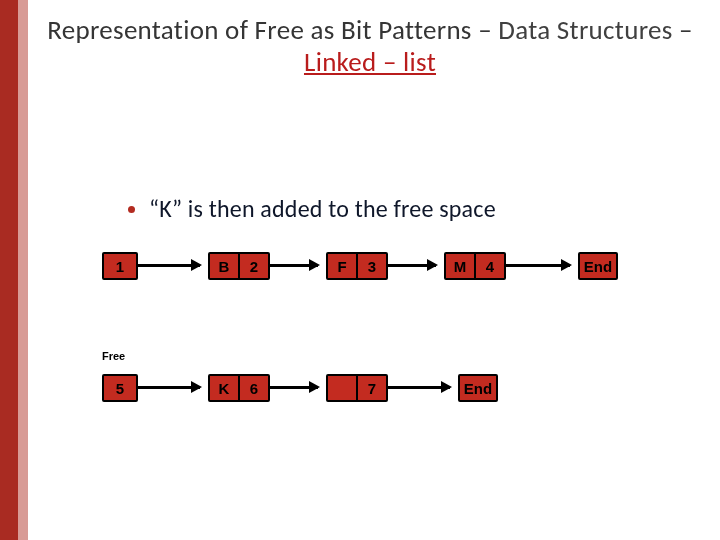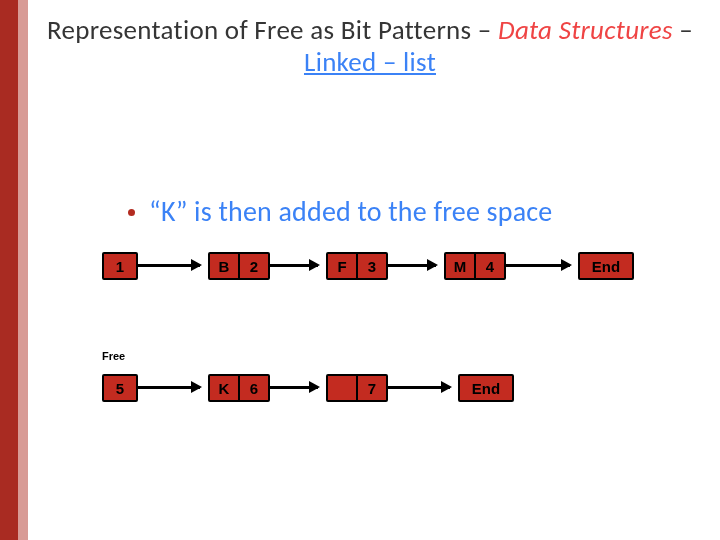--- a/index.html
+++ b/index.html
@@ -38,41 +38,41 @@
     top: 14px;
     text-align: center;
   }
   .title {
     font-size: 27px;
     line-height: 32px;
     font-weight: 400;
     color: #353535;
     letter-spacing: 0.3px;
   }
-  .title .red { color: #3b82f6; font-weight: 400; text-decoration: underline; }
+  .title .red { color: #b91c1c; font-weight: 400; text-decoration: underline; }
   .title .dash { color: #353535; }
-  .title .t2 { color:#ef4444;font-style:italic; }
+  .title .t2 { color:#404040; }
   .bullet-row {
     position: absolute;
     left: 128px;
     top: 194px;
     display: flex;
     align-items: center;
   }
   .bullet {
     width: 7px; height: 7px;
     border-radius: 50%;
     background: #b32b20;
     margin-right: 14px;
     flex: none;
     margin-top: 2px;
   }
   .bullet-text {
-    font-size: 28px;
-    color: #3b82f6;
+    font-size: 24px;
+    color: #0f172a;
     letter-spacing: 0.2px;
   }
 
   
   .row {
     position: absolute;
     height: 28px;
   }
   .row1 { left: 102px; top: 252px; }
   .row2 { left: 102px; top: 374px; }
@@ -106,21 +106,21 @@
     font-weight: 700;
     color: #000;
   }
   .divider {
     width: 2px;
     background: #000;
     height: 100%;
     flex: none;
   }
   .endcap {
-    width: 56px;
+    width: 40px;
     border-radius: 2px;
     justify-content: center;
     align-items: center;
     font-family: Arial, sans-serif;
     font-size: 15px;
     font-weight: 700;
     color: #000;
   }
 
   .arrow {

